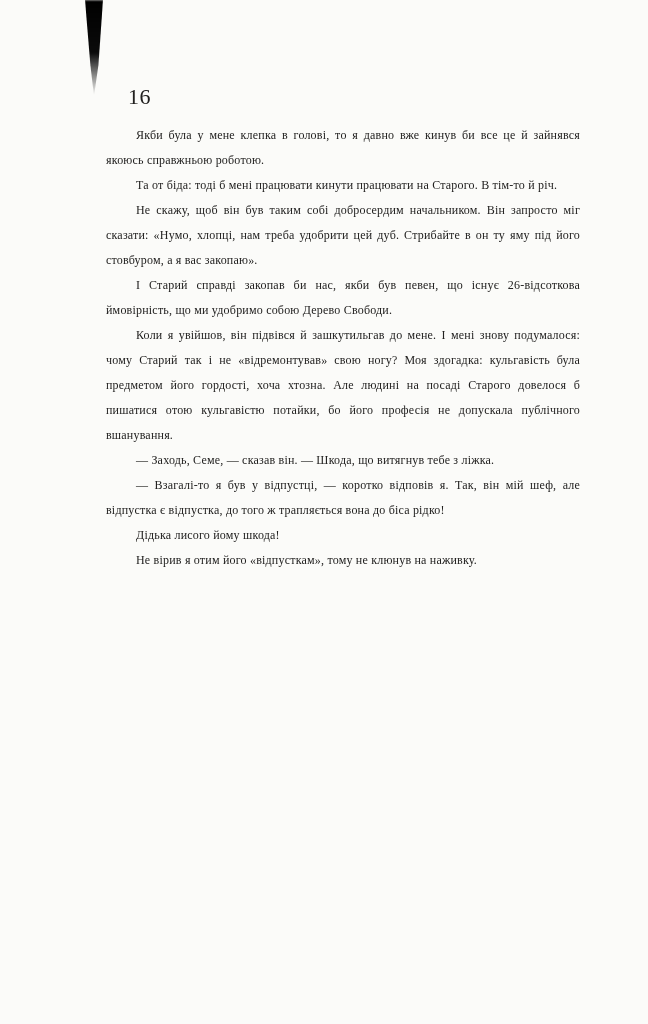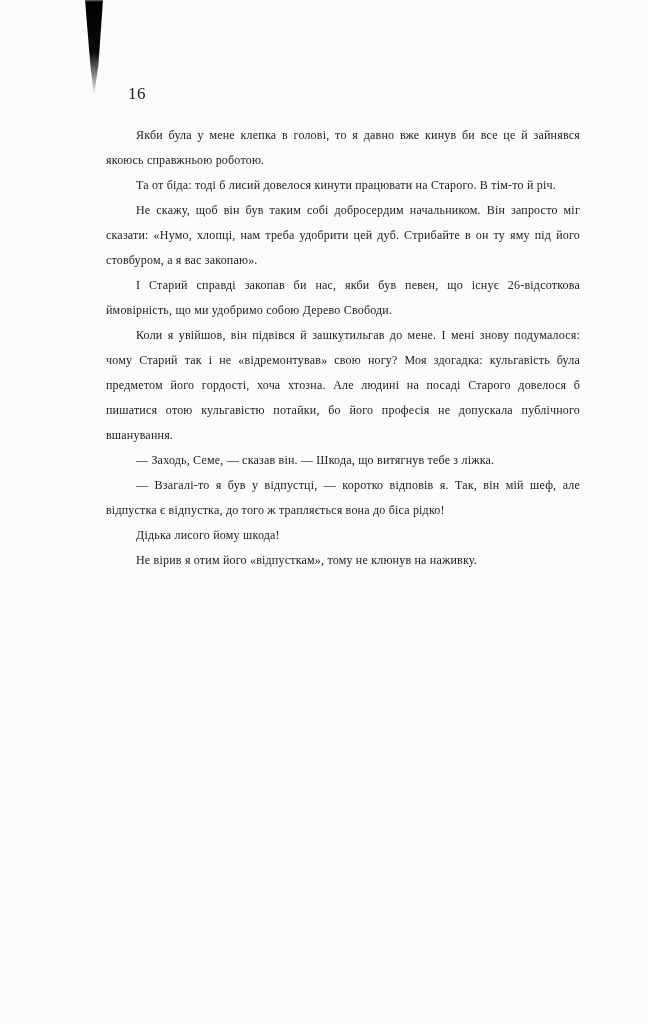--- a/index.html
+++ b/index.html
@@ -26,21 +26,21 @@
     width: 20px;
     height: 96px;
     background: linear-gradient(to bottom, #000000 0%, #0b0b0b 55%, rgba(12,12,12,0) 100%);
     clip-path: polygon(5% 0, 95% 0, 72% 68%, 50% 100%, 32% 68%);
     filter: blur(1px);
   }
   .page-number {
     position: absolute;
     left: 128px;
     top: 84px;
-    font-size: 17px;
+    font-size: 22px;
     letter-spacing: 0.5px;
     color: #21201f;
   }
   .text-block {
     position: absolute;
     left: 106px;
     top: 123px;
     width: 474px;
     font-size: 12px;
     line-height: 25px;
@@ -54,21 +54,21 @@
   }
 </style>
 </head>
 <body>
 
 <div class="page">
   <div class="gutter-shadow"></div>
   <div class="page-number">16</div>
   <div class="text-block">
     <p>Якби була у мене клепка в голові, то я давно вже кинув би все це й зайнявся якоюсь справжньою роботою.</p>
-    <p>Та от біда: тоді б лисий довелося кинути працювати на Старого. В тім-то й річ.</p>
+    <p>Та от біда: тоді б мені працювати кинути працювати на Старого. В тім-то й річ.</p>
     <p>Не скажу, щоб він був таким собі добросердим начальником. Він запросто міг сказати: «Нумо, хлопці, нам треба удобрити цей дуб. Стрибайте в он ту яму під його стовбуром, а я вас закопаю».</p>
     <p>І Старий справді закопав би нас, якби був певен, що існує 26-відсоткова ймовірність, що ми удобримо собою Дерево Свободи.</p>
     <p>Коли я увійшов, він підвівся й зашкутильгав до мене. І мені знову подумалося: чому Старий так і не «відремонтував» свою ногу? Моя здогадка: кульгавість була предметом його гордості, хоча хтозна. Але людині на посаді Старого довелося б пишатися отою кульгавістю потайки, бо його професія не допускала публічного вшанування.</p>
     <p>— Заходь, Семе, — сказав він. — Шкода, що витягнув тебе з ліжка.</p>
     <p>— Взагалі-то я був у відпустці, — коротко відповів я. Так, він мій шеф, але відпустка є відпустка, до того ж трапляється вона до біса рідко!</p>
     <p>Дідька лисого йому шкода!</p>
     <p>Не вірив я отим його «відпусткам», тому не клюнув на наживку.</p>
   </div>
 </div>
 

